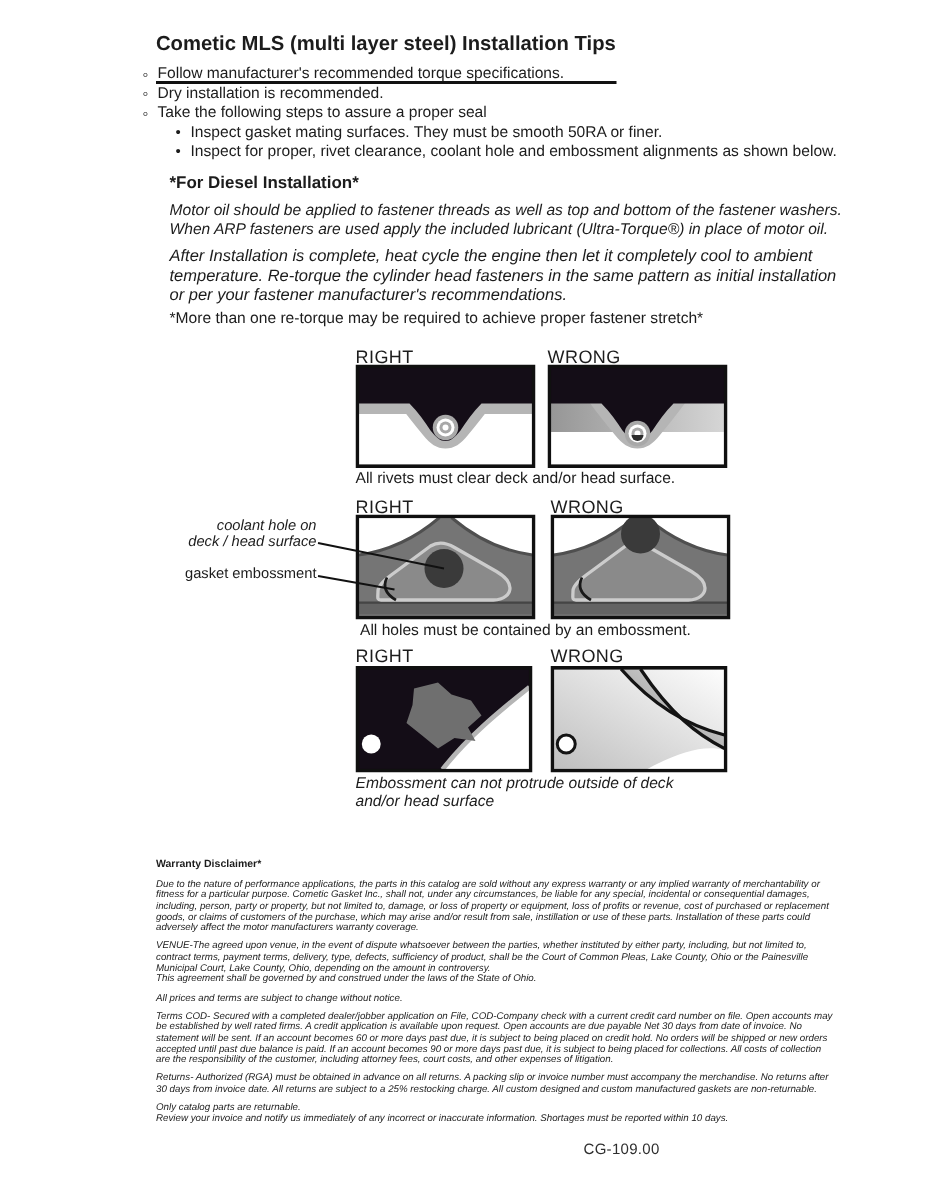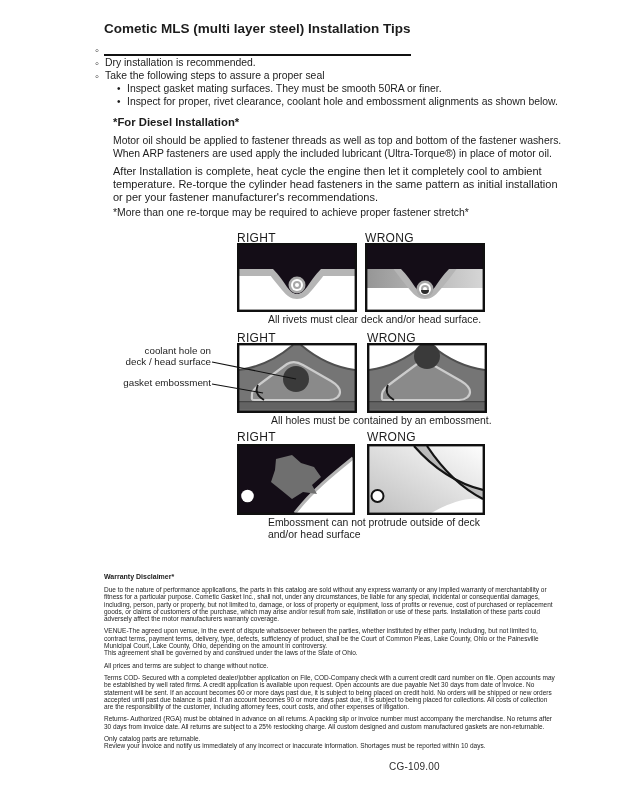--- a/index.html
+++ b/index.html
@@ -1,37 +1,37 @@
 <!DOCTYPE html>
 <html style="--text: #1c1c1c; --diagram-black: #140d17; --gasket-gray: #b5b5b5; --mound-gray: #757575; --emboss-fill: #8a8a8a; --embossment-line: #cccccc; --coolant-hole: #3a3a3a; --box-border: #101010;"><head>
 <meta charset="utf-8">
 <style>
   html,body{margin:0;padding:0;background:#ffffff;}
   .page{position:relative;width:618px;height:800px;background:#fff;
         font-family:"Liberation Sans",sans-serif;color:var(--text,#1c1c1c);overflow:hidden;}
   .abs{position:absolute;}
-  .pre{white-space:pre-line;}
+  .pre{white-space:pre-line;font-style:italic;}
 
   .title{left:104px;top:21px;font-size:13.5px;font-weight:bold;}
   .title span{display:inline-block;border-bottom:2px solid #111;padding-bottom:18px;}
 
   .tips{left:95px;top:44px;font-size:10.4px;line-height:12.9px;}
   .bullet-row{display:flex;}
   .bullet-row.sub{margin-left:22px;}
   .mk{flex:0 0 10px;width:10px;}
   .mk.open{font-size:11px;}
   .mk.solid{font-size:10px;}
 
   .diesel-h{left:113px;top:116px;font-size:11.3px;font-weight:bold;}
   .diesel-p1{left:113px;top:134px;font-size:10.4px;line-height:13px;}
   .diesel-p2{left:113px;top:165px;font-size:11px;line-height:13px;}
   .diesel-note{left:113px;top:207px;font-size:10.4px;}
 
   .dg-head{font-size:12px;letter-spacing:.3px;}
-  .caption{font-size:10.4px;line-height:11.5px;margin-left:31px;}
+  .caption{font-size:10.4px;line-height:11.5px;}
 
   .labels{font-size:9.8px;line-height:10.6px;text-align:right;}
 
   .warranty{left:104px;top:573px;width:479px;font-size:6.5px;line-height:7.3px;}
   .warranty h3{margin:0 0 5px 0;font-size:7px;line-height:8px;}
   .warranty p{margin:0 0 5px 0;}
 
   .footer{left:389px;top:761px;font-size:10px;color:#2e2e2e;letter-spacing:.2px;}
 
   
@@ -55,20 +55,21 @@
 
 <div class="page">
 
   <div class="abs title">
     <span>Cometic MLS (multi layer steel) Installation Tips</span>
   </div>
 
   <div class="abs tips">
     <div class="bullet-row">
       <span class="mk open">◦</span>
+      <span>Follow manufacturer's recommended torque specifications.</span>
     </div>
     <div class="bullet-row">
       <span class="mk open">◦</span>
       <span>Dry installation is recommended.</span>
     </div>
     <div class="bullet-row">
       <span class="mk open">◦</span>
       <span>Take the following steps to assure a proper seal</span>
     </div>
     <div class="bullet-row sub">

